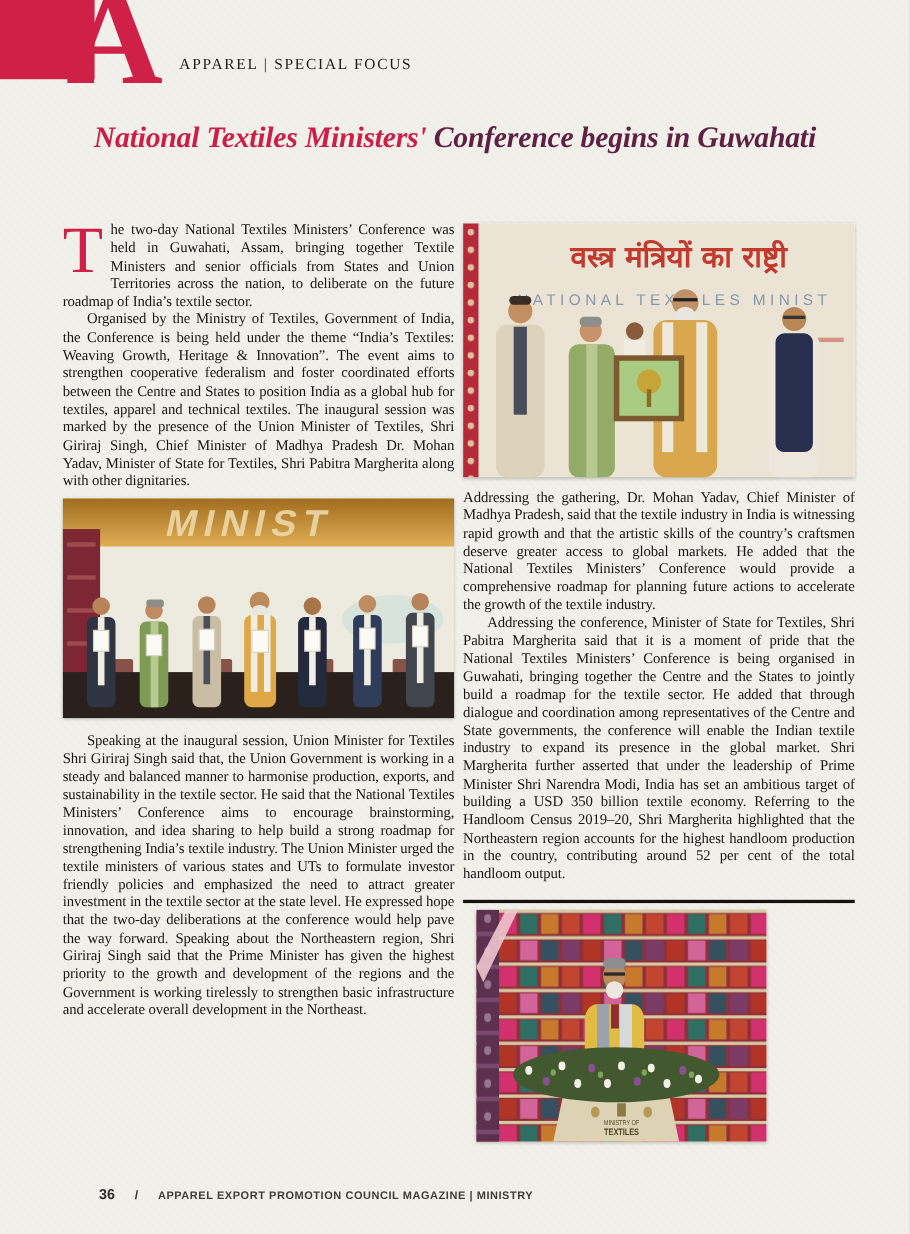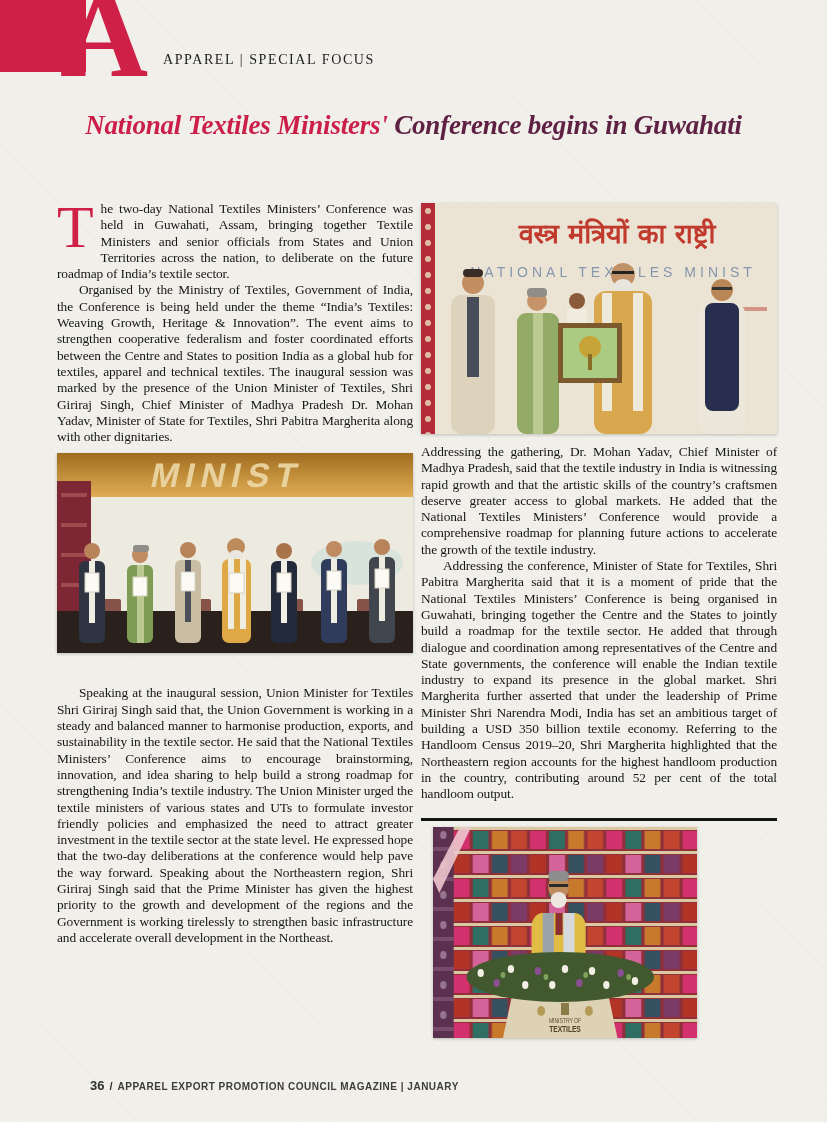--- a/index.html
+++ b/index.html
@@ -18,31 +18,31 @@
   .title .t1{color:#cb1e49;}
   .title .t2{color:#5e2144;}
   .subtitle{position:absolute;top:134px;left:0;width:100%;text-align:center;font-style:italic;font-size:20px;color:#4e4c4e;line-height:1.42;}
   
   .col{position:absolute;width:356px;font-size:13.4px;line-height:16.3px;text-align:justify;letter-spacing:-0.1px;}
   .col-left{left:57px;top:201px;}
   .col-right{left:421px;top:203px;}
   .para{margin:0;}
   .para.indent{text-indent:22px;}
   .mt{}
-  .mt-lg{margin-top:32px;}
+  .mt-lg{margin-top:12px;}
   .dropcap{float:left;font-size:60px;line-height:46px;color:#cf2048;margin:3px 7px 0 0;font-weight:normal;}
   
   figure{margin:0;padding:0;box-shadow:0 1px 3px rgba(0,0,0,0.22);}
   figure svg{display:block;width:100%;height:100%;}
   .fig-left{margin-top:8px;width:356px;height:200px;}
   .fig-right-top{width:356px;height:231px;}
   .fig-right-bottom{margin-top:6px;margin-left:12px;width:264px;height:211px;}
   .rule{height:3px;background:#141414;margin-top:15px;}
   
-  .footer{position:absolute;left:90px;top:1078px;display:flex;align-items:baseline;gap:5px;font-family:"Liberation Sans",sans-serif;}
+  .footer{position:absolute;left:90px;top:1078px;display:flex;align-items:baseline;gap:18px;font-family:"Liberation Sans",sans-serif;}
   .footer .num{font-size:13px;font-weight:bold;color:#2e2e2e;}
   .footer .sep{font-size:11px;font-weight:bold;color:#2e2e2e;}
   .footer .txt{font-size:10px;font-weight:bold;letter-spacing:0.5px;color:#3c3c3c;}
 </style>
 </head>
 <body>
 
 <div class="page">
 
   <div class="logo-block"></div>
@@ -265,16 +265,16 @@
           <circle cx="192" cy="148" r="3" fill="#7fa35a"></circle>
             <circle cx="246" cy="150" r="3" fill="#7fa35a"></circle>
         </g>
       </svg>
     </figure>
   </div>
 
   <div class="footer">
     <span class="num">36</span>
     <span class="sep">/</span>
-    <span class="txt">APPAREL EXPORT PROMOTION COUNCIL MAGAZINE | JANUARY</span>
+    <span class="txt">APPAREL EXPORT PROMOTION COUNCIL MAGAZINE | MINISTRY</span>
   </div>
 
 </div>
 
 </body></html>

